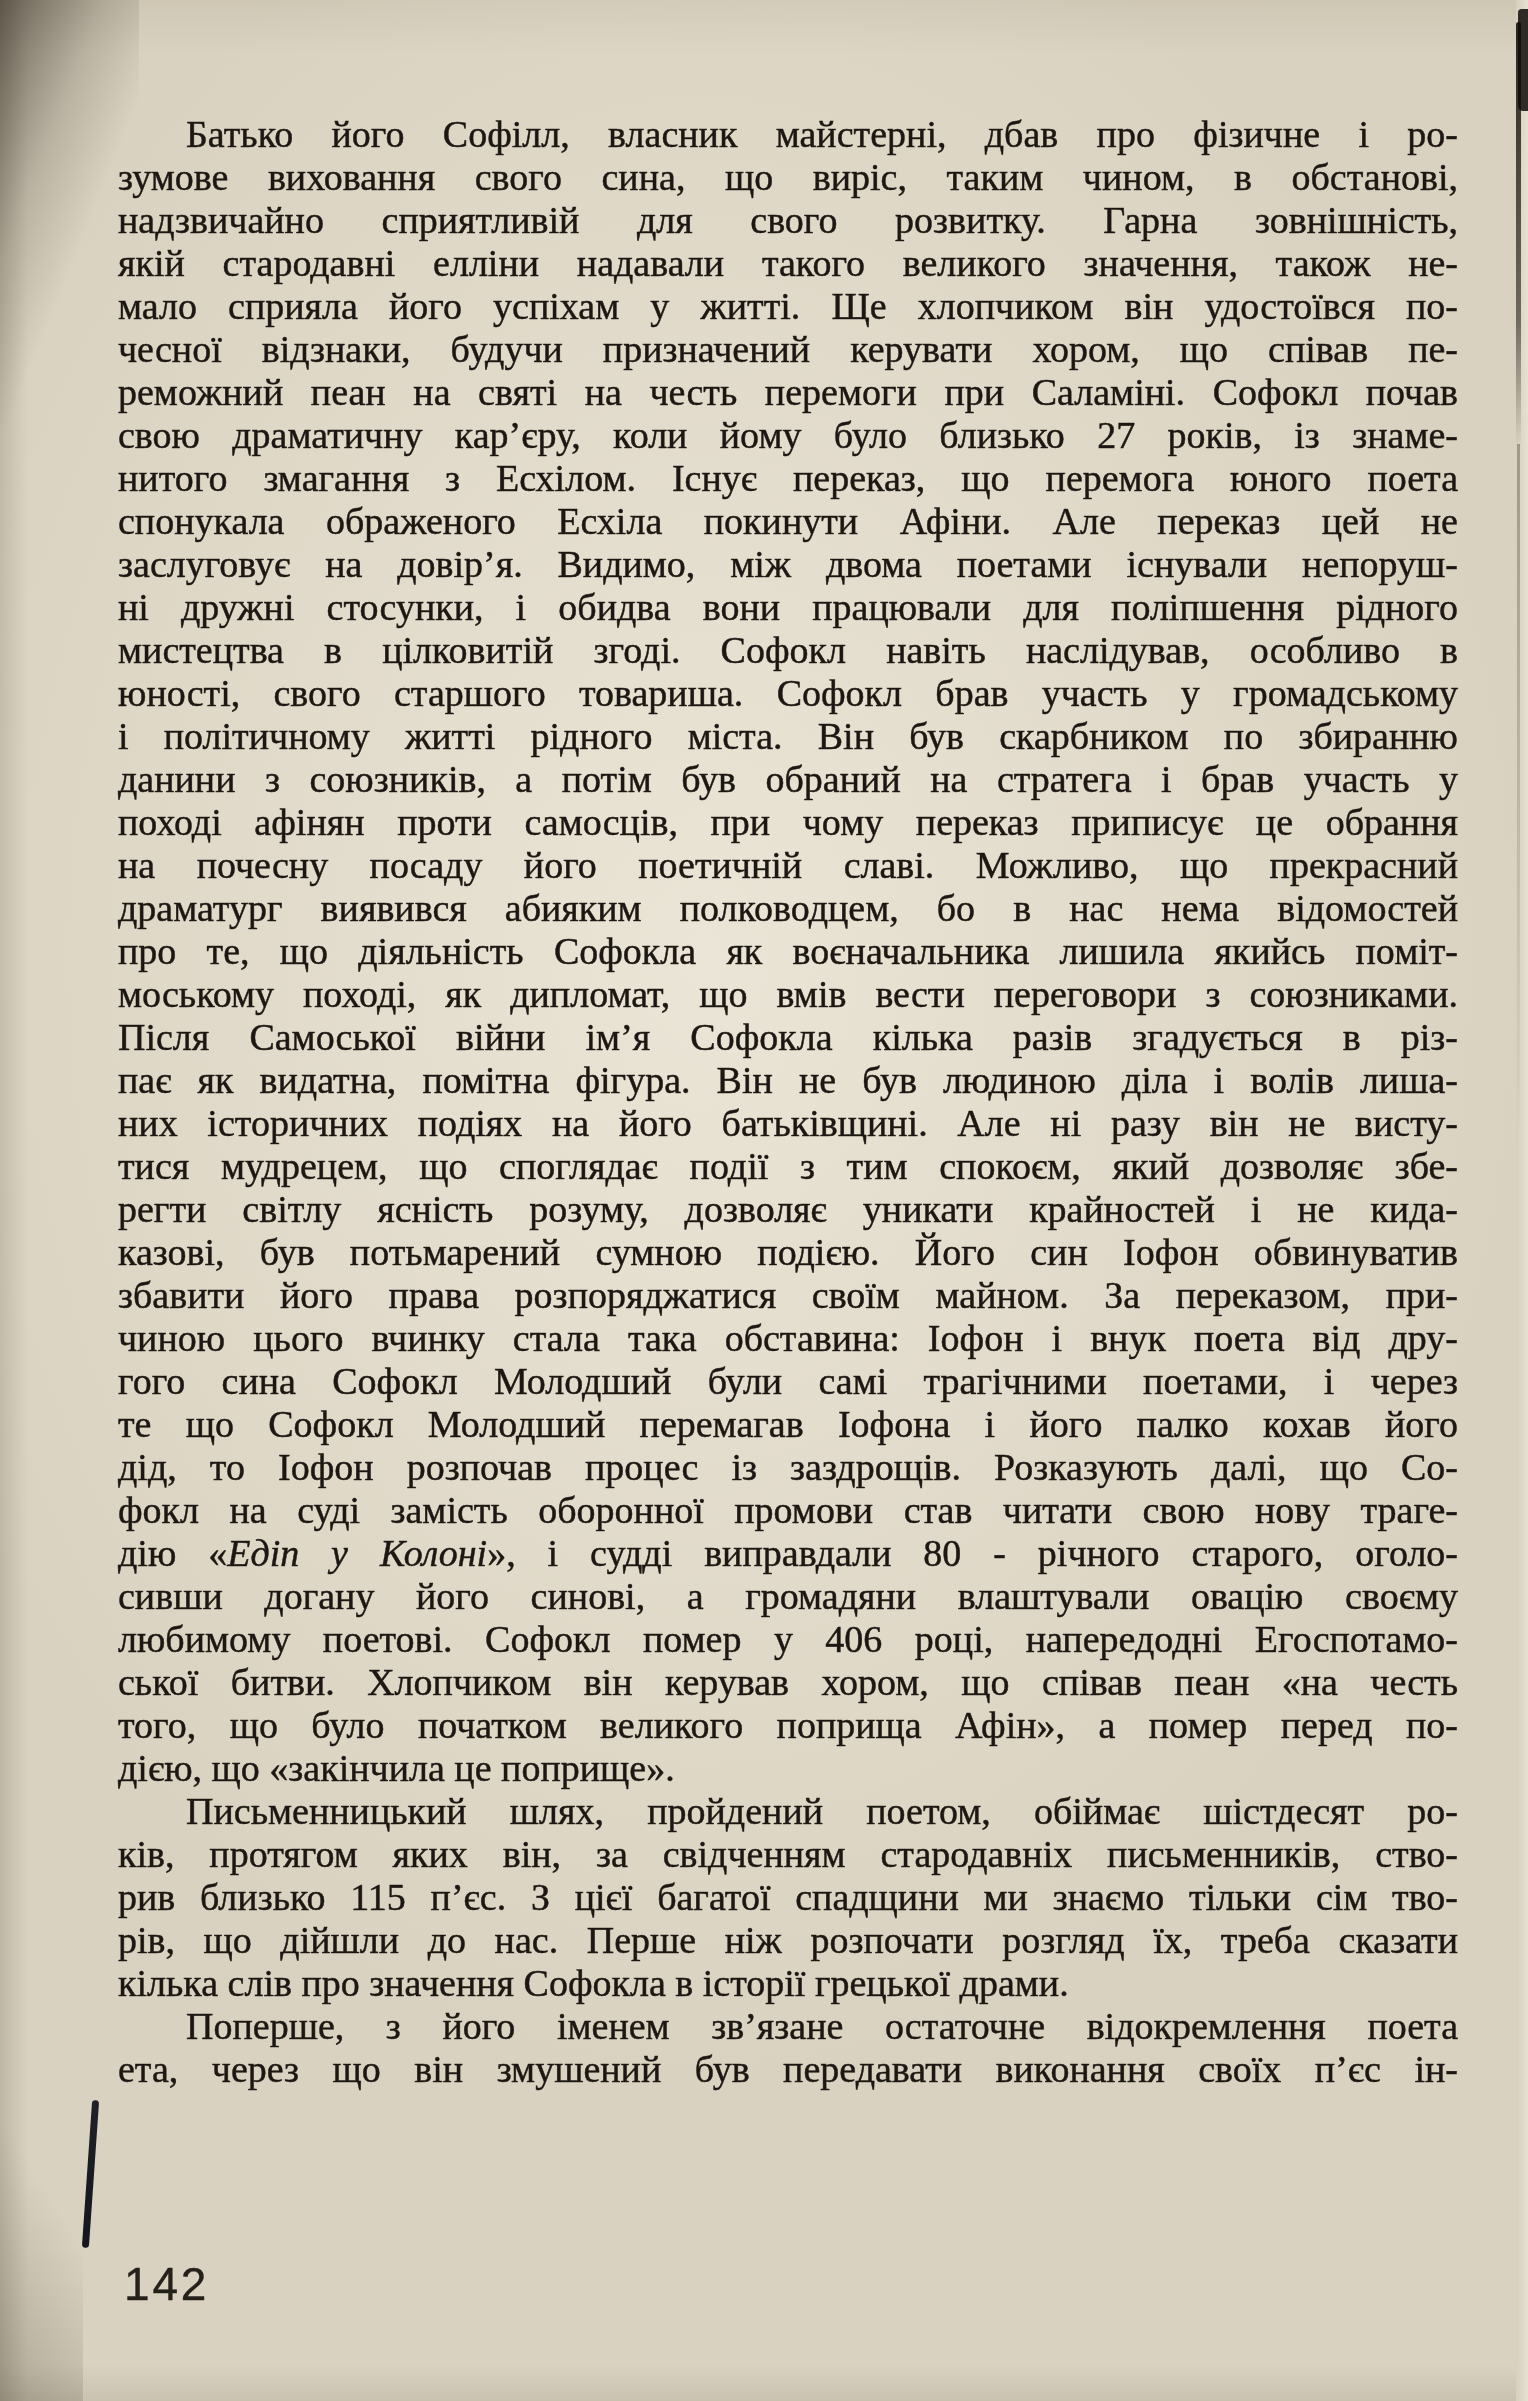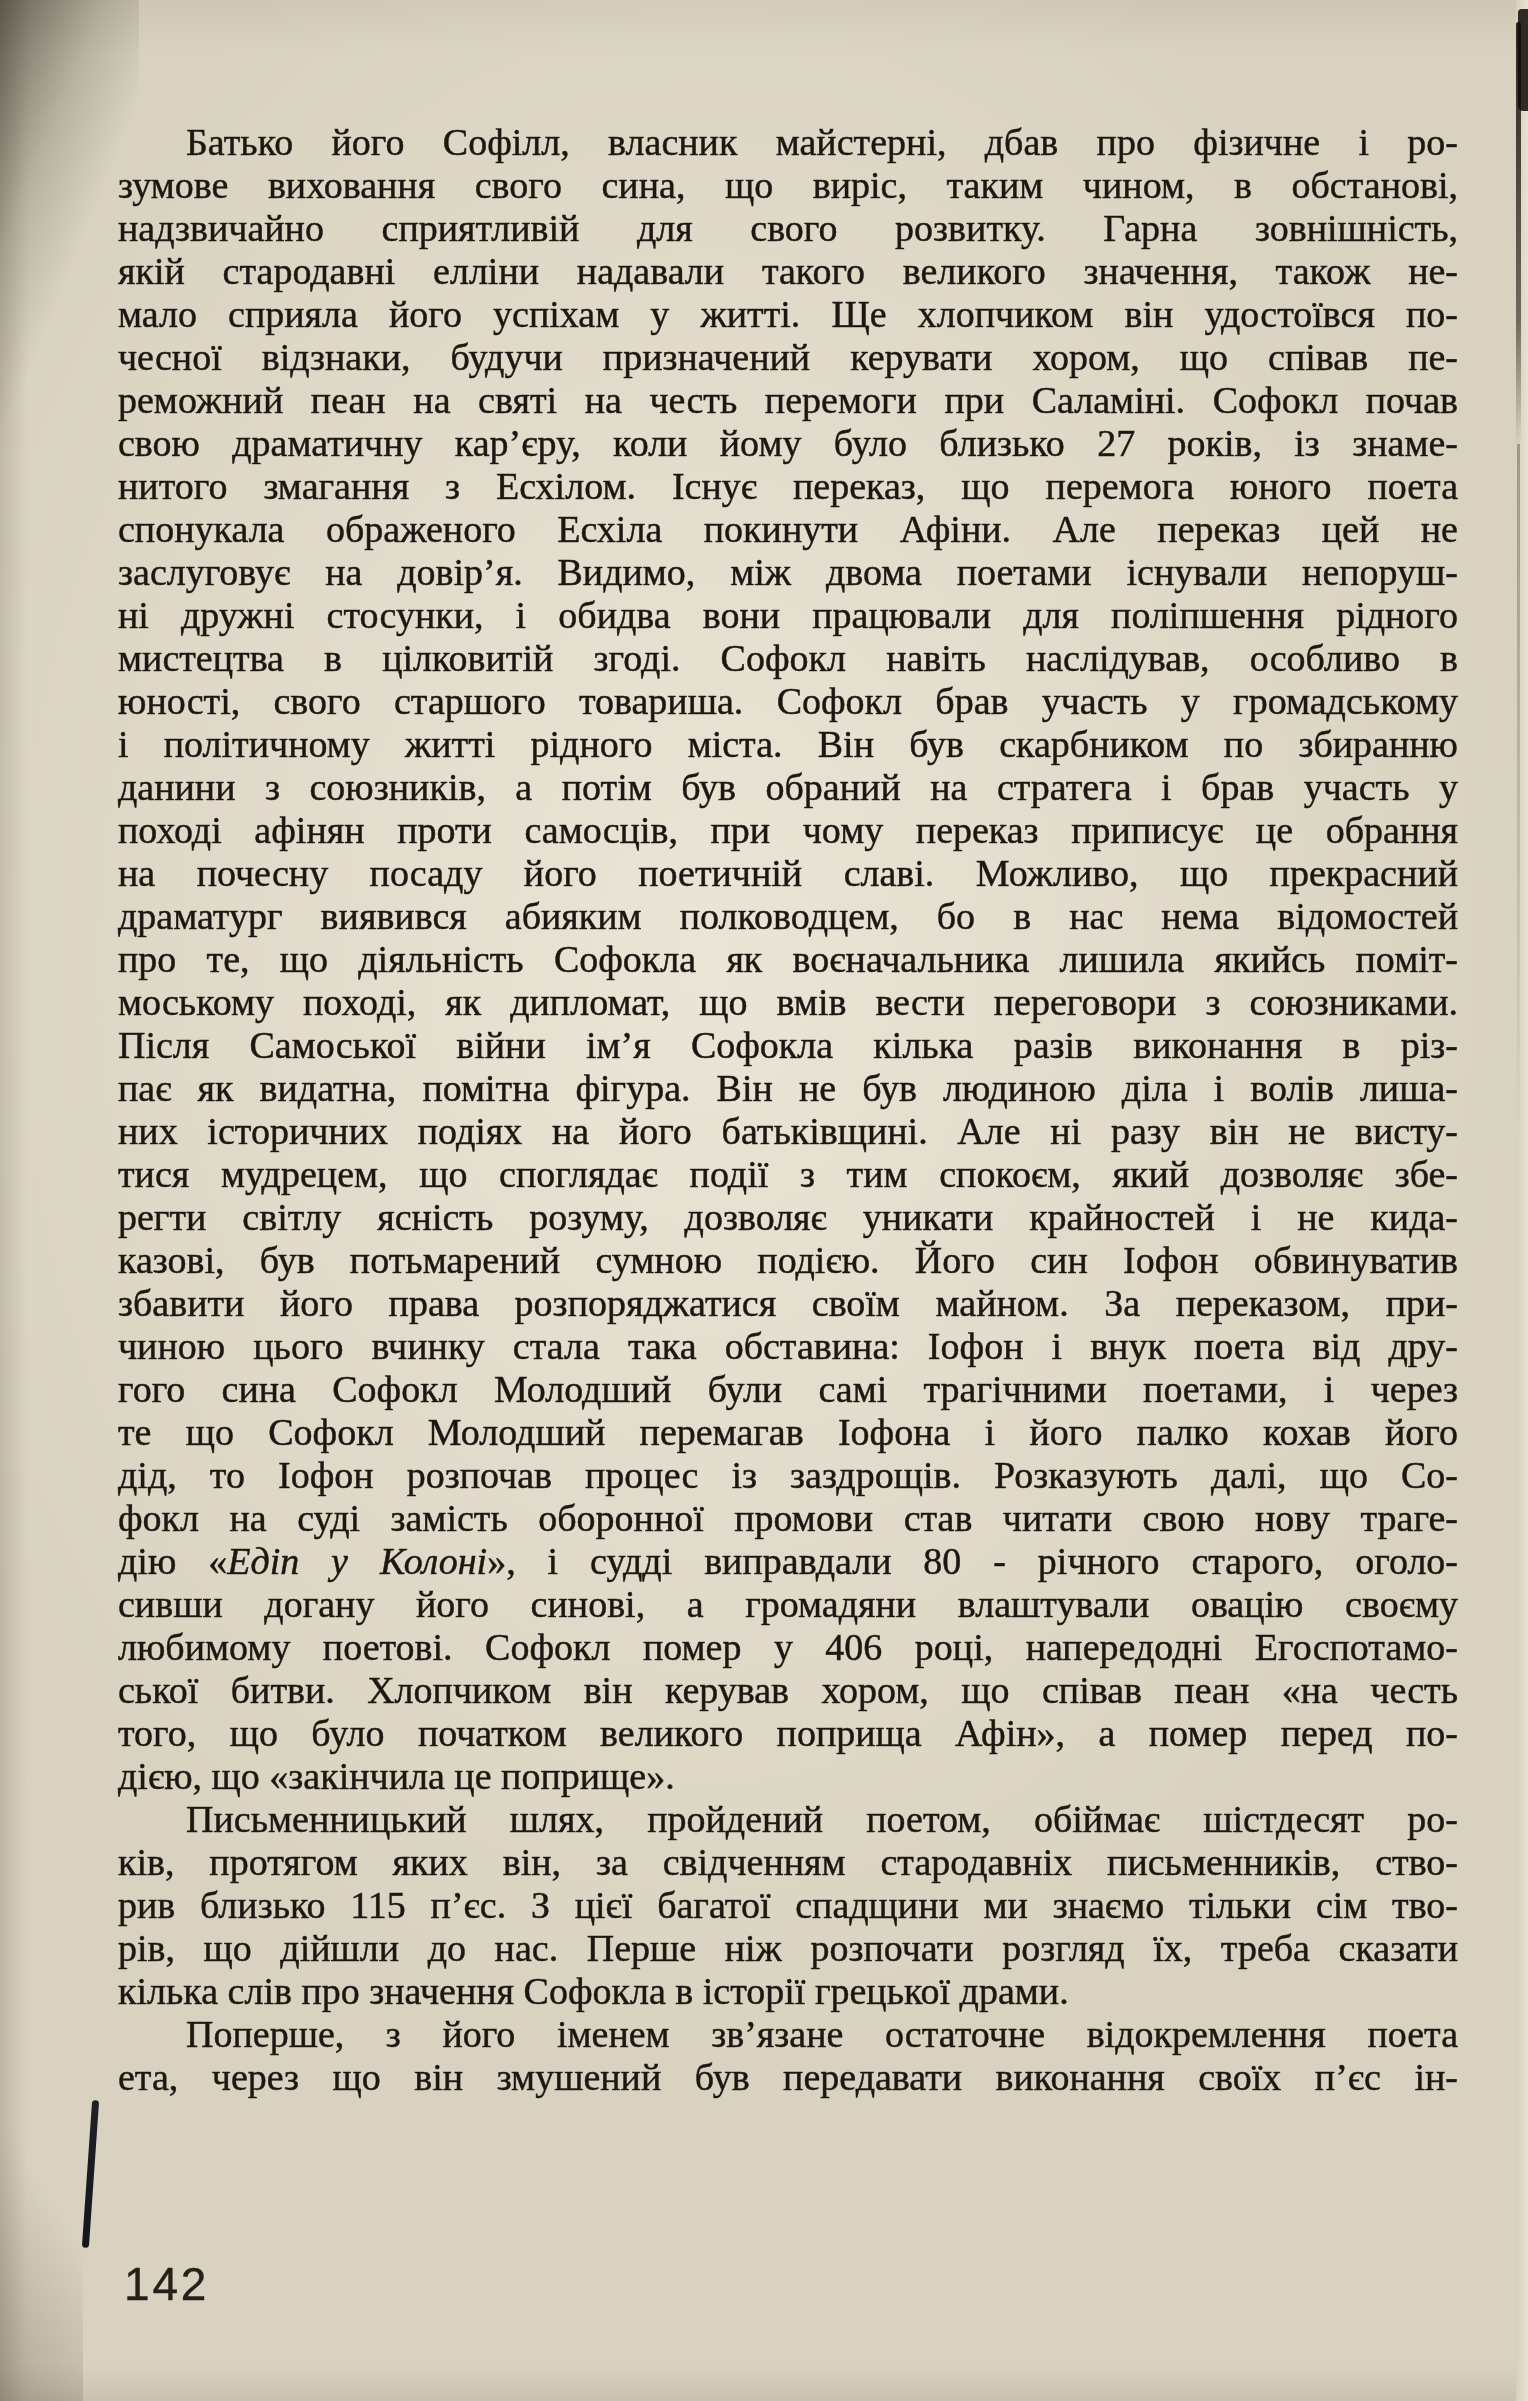--- a/index.html
+++ b/index.html
@@ -44,21 +44,20 @@
     position:absolute;right:0;top:9.2px;width:11px;height:102px;
     background:rgba(15,12,8,.85);border-radius:3.7px 0 0 5.5px;pointer-events:none;
   }
   
   .text-block{
     position:absolute;left:118px;top:113px;width:1340px;
     font-family:"Liberation Serif","DejaVu Serif",serif;
     font-size:38px;color:#1c1712;
     -webkit-text-stroke:0.5px rgba(28,23,18,.9);
     text-rendering:optimizeLegibility;
-    margin-top:8px;
   }
   .line{
     height:43px;line-height:43px;
     text-align:justify;text-align-last:justify;
     white-space:nowrap;
   }
   .line.para-end{text-align-last:left;}
   .line.indent{text-indent:68px;}
   .it{font-style:italic;}
   .margin-stroke{
@@ -99,21 +98,21 @@
       <div class="line"><span>ні дружні стосунки, і обидва вони працювали для поліпшення рідного</span></div>
       <div class="line"><span>мистецтва в цілковитій згоді. Софокл навіть наслідував, особливо в</span></div>
       <div class="line"><span>юності, свого старшого товариша. Софокл брав участь у громадському</span></div>
       <div class="line"><span>і політичному житті рідного міста. Він був скарбником по збиранню</span></div>
       <div class="line"><span>данини з союзників, а потім був обраний на стратега і брав участь у</span></div>
       <div class="line"><span>поході афінян проти самосців, при чому переказ приписує це обрання</span></div>
       <div class="line"><span>на почесну посаду його поетичній славі. Можливо, що прекрасний</span></div>
       <div class="line"><span>драматург виявився абияким полководцем, бо в нас нема відомостей</span></div>
       <div class="line"><span>про те, що діяльність Софокла як воєначальника лишила якийсь поміт-</span></div>
       <div class="line"><span>моському поході, як дипломат, що вмів вести переговори з союзниками.</span></div>
-      <div class="line"><span>Після Самоської війни ім’я Софокла кілька разів виконання в різ-</span></div>
+      <div class="line"><span>Після Самоської війни ім’я Софокла кілька разів згадується в різ-</span></div>
       <div class="line"><span>пає як видатна, помітна фігура. Він не був людиною діла і волів лиша-</span></div>
       <div class="line"><span>них історичних подіях на його батьківщині. Але ні разу він не висту-</span></div>
       <div class="line"><span>тися мудрецем, що споглядає події з тим спокоєм, який дозволяє збе-</span></div>
       <div class="line"><span>регти світлу ясність розуму, дозволяє уникати крайностей і не кида-</span></div>
       <div class="line"><span>казові, був потьмарений сумною подією. Його син Іофон обвинуватив</span></div>
       <div class="line"><span>збавити його права розпоряджатися своїм майном. За переказом, при-</span></div>
       <div class="line"><span>чиною цього вчинку стала така обставина: Іофон і внук поета від дру-</span></div>
       <div class="line"><span>гого сина Софокл Молодший були самі трагічними поетами, і через</span></div>
       <div class="line"><span>те що Софокл Молодший перемагав Іофона і його палко кохав його</span></div>
       <div class="line"><span>дід, то Іофон розпочав процес із заздрощів. Розказують далі, що Со-</span></div>

